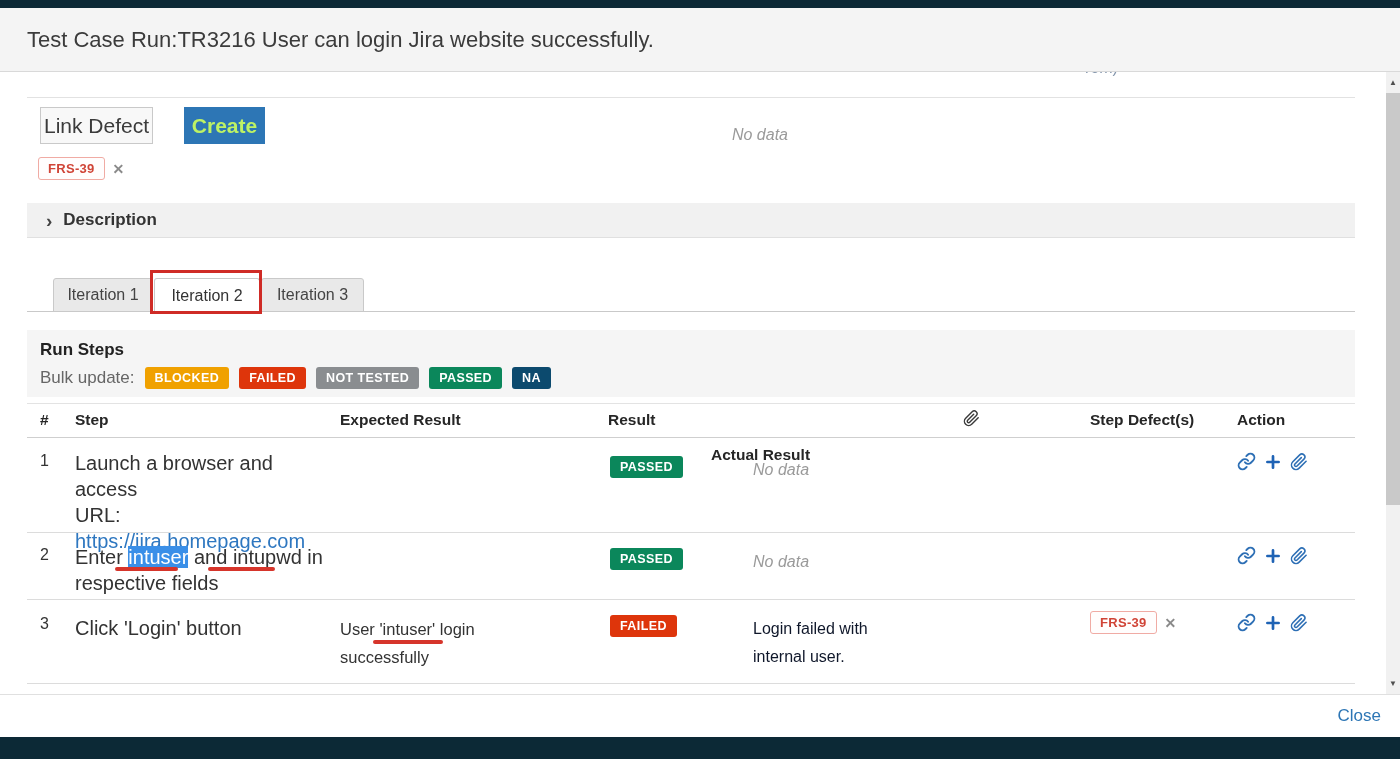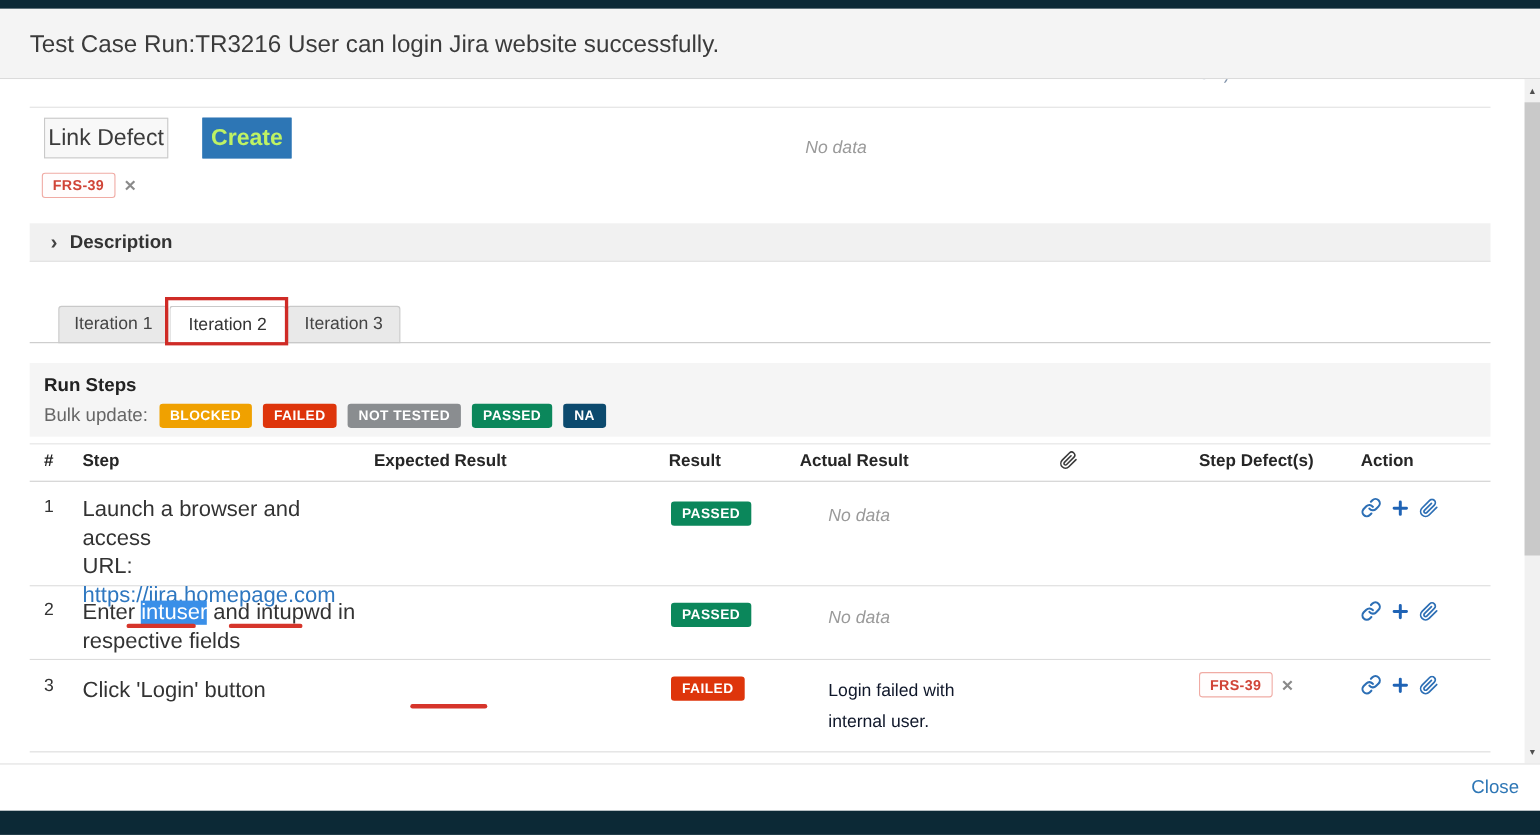--- a/index.html
+++ b/index.html
@@ -70,21 +70,21 @@
   .st-na       { background:#0c4a6e; }
 
   
   .thead { position:absolute; left:27px; top:331px; width:1328px; height:35px;
            border-top:1px solid #e3e3e3; border-bottom:1px solid #cfcfcf; }
   .th { position:absolute; top:7px; font-size:15.5px; font-weight:700; color:#262626; }
   .th-num      { left:13px; }
   .th-step     { left:48px; }
   .th-expected { left:313px; }
   .th-result   { left:581px; }
-  .th-actual   { left:700px; }
+  .th-actual   { left:684px;margin-top:35px; }
   .th-clip     { left:936px; top:6px; }
   .th-defects  { left:1063px; }
   .th-action   { left:1210px; }
 
   .trow { position:absolute; left:27px; width:1328px; border-bottom:1px solid #dcdcdc; }
   .row-1 { top:368px; height:93px; }
   .row-2 { top:463px; height:65px; }
   .row-3 { top:530px; height:82px; }
 
   .cell-num  { position:absolute; left:13px; top:12px; font-size:16px; color:#333; }
@@ -239,20 +239,24 @@
             <svg viewBox="0 0 24 24" width="18" height="18" fill="none" stroke="#2d6fb5" stroke-width="2.1" stroke-linecap="round" stroke-linejoin="round">
               <path d="M21.44 11.05l-9.19 9.19a6 6 0 0 1-8.49-8.49l9.19-9.19a4 4 0 0 1 5.66 5.66l-9.2 9.19a2 2 0 0 1-2.83-2.83l8.49-8.48"></path>
             </svg>
           </span>
       </div>
     </div>
 
     <div class="trow row-3">
       <span class="cell-num" style="top:13px;">3</span>
       <div class="cell-step" style="top:13px;">Click 'Login' button</div>
+      <div class="cell-expected" style="top:13px;">
+        <span>User </span><span>'intuser'</span><span> login</span><br>
+        <span>successfully</span>
+      </div>
       <span class="anno-underline ul-expected"></span>
       <span class="badge st-failed result-badge" style="top:13px;">FAILED</span>
       <div class="cell-actual actual-text" style="top:13px;">
         <span>Login failed with</span><br>
         <span>internal user.</span>
       </div>
       <div class="cell-defect" style="top:9px;">
         <span class="defect-tag">FRS-39</span>
         <span class="x-icon"></span>
       </div>

